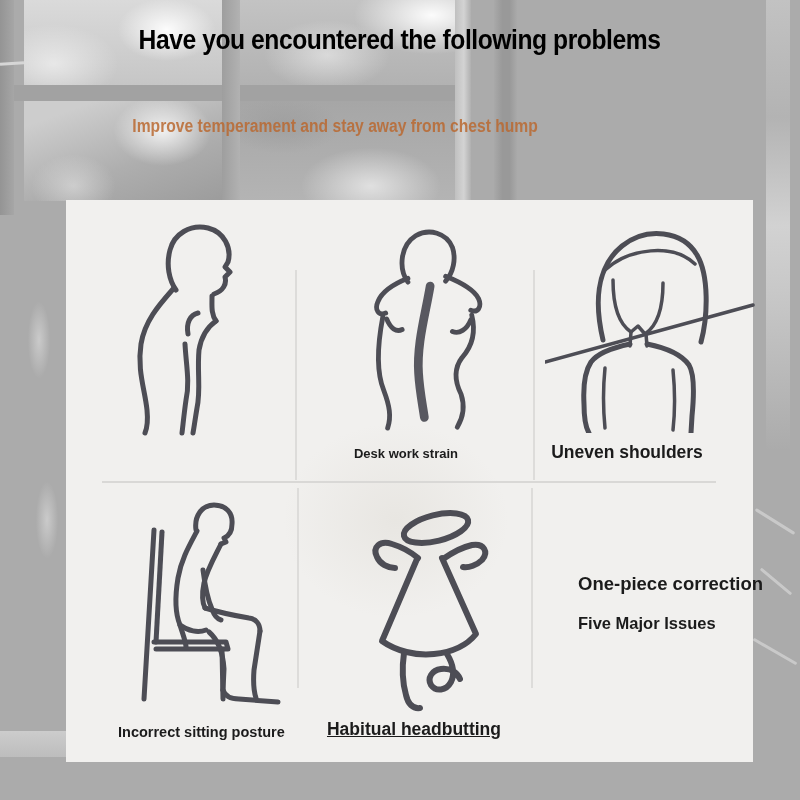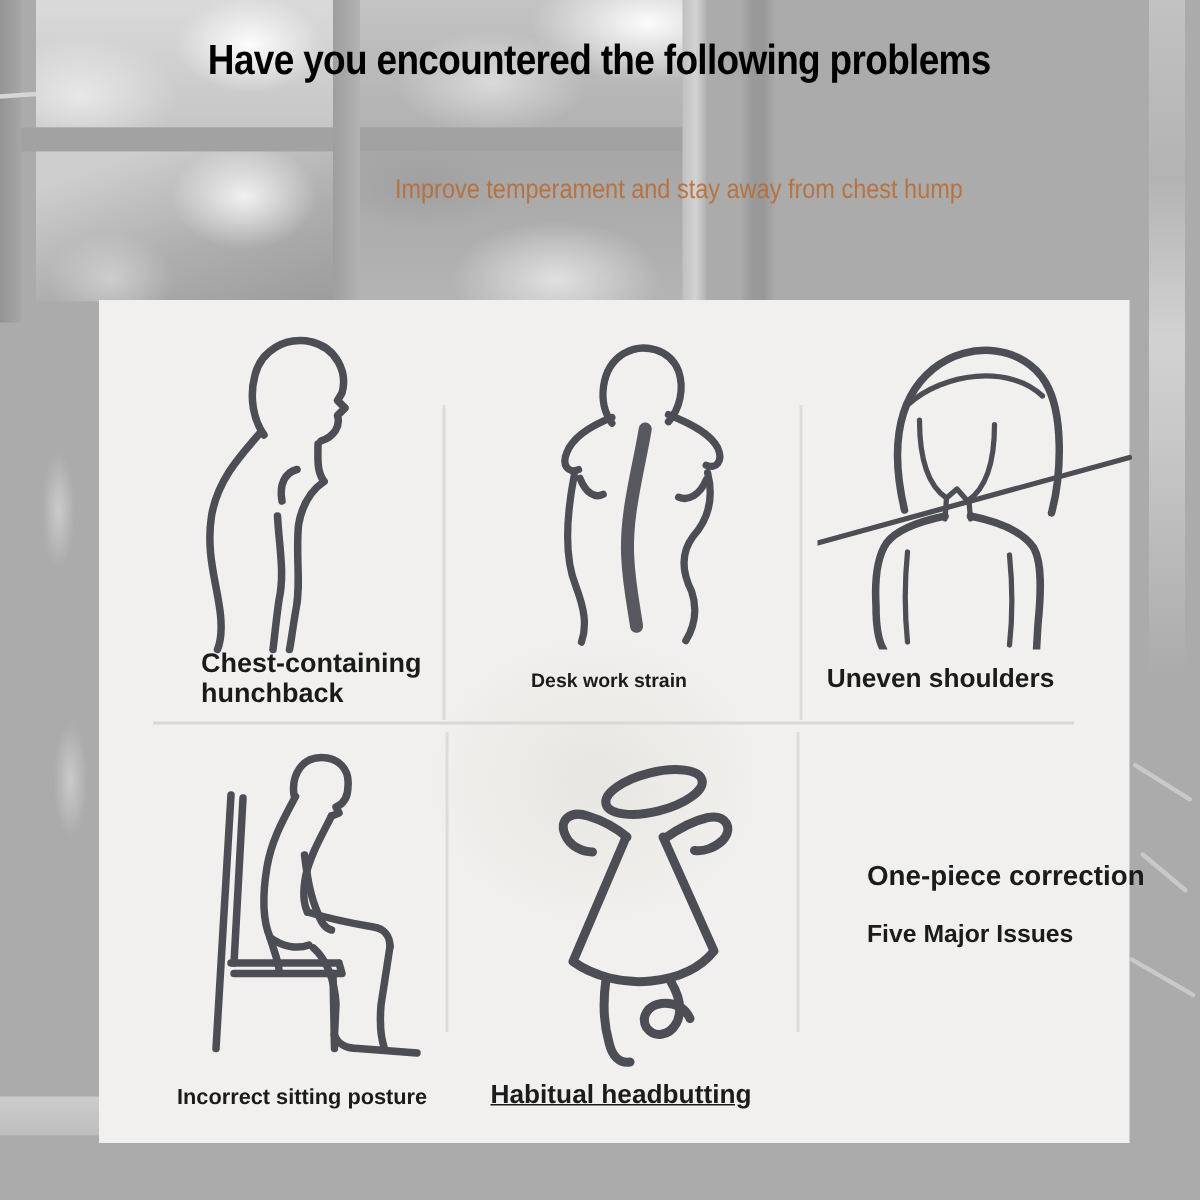--- a/index.html
+++ b/index.html
@@ -43,22 +43,22 @@
   .scribble{width:34px;height:100px;background:radial-gradient(16px 55px at 50% 50%, rgba(228,228,228,.55), rgba(228,228,228,0) 70%);}
   .s1{left:22px;top:290px;} .s2{left:30px;top:470px;}
   .streak{height:3px;background:rgba(225,225,225,.55);border-radius:2px;}
   .k1{left:752px;top:520px;width:46px;transform:rotate(32deg);}
   .k2{left:756px;top:580px;width:40px;transform:rotate(40deg);}
   .k3{left:750px;top:650px;width:50px;transform:rotate(30deg);}
   
   .title{left:0;top:24px;width:800px;text-align:center;color:#000000;
     font-size:28px;font-weight:700;letter-spacing:-.5px;}
   .title > span{display:inline-block;transform:scaleX(.88);transform-origin:center;}
-  .subtitle{left:0;top:116px;width:670px;text-align:right;color:rgba(186,104,48,.85);
-    font-size:18px;font-weight:400;letter-spacing:0;}
+  .subtitle{left:0;top:116px;width:670px;text-align:center;color:rgba(186,104,48,.85);
+    font-size:18px;font-weight:700;letter-spacing:0;}
   .subtitle > span{display:inline-block;transform:scaleX(.87);transform-origin:center;}
   
   .card{left:66px;top:200px;width:687px;height:562px;background:#f1f0ee;
     background-image:radial-gradient(150px 130px at 48% 57%, rgba(200,194,182,.22), rgba(200,194,182,0) 75%);}
   .divider-h{left:36px;top:281px;width:614px;height:2px;background:#d9d8d6;}
   .divider-v{width:2px;background:#dddcda;}
   .dv-t1{left:229px;top:70px;height:210px;}
   .dv-t2{left:467px;top:70px;height:210px;}
   .dv-b1{left:231px;top:288px;height:200px;}
   .dv-b2{left:465px;top:288px;height:200px;}
@@ -164,21 +164,20 @@
 
   <svg class="fig" style="left:278px;top:302px" width="160" height="210" viewBox="0 0 160 210">
     <ellipse class="w6" cx="92" cy="26" rx="33" ry="13" transform="rotate(-14 92 26)"></ellipse>
     <path class="w6" d="M74,56 C68,51 58,45 48,42 C36,38 28,45 33,55 C36,62 44,66 51,66"></path>
     <path class="w6" d="M73,57 L38,139 C52,149 72,154 90,152 C110,150 124,142 132,132 L98,56"></path>
     <path class="w6" d="M99,57 C109,50 119,45 128,43 C140,41 145,50 138,58 C133,63 125,66 119,65"></path>
     <path class="w6" d="M60,151 C58,165 58,179 62,193 C64,202 69,207 76,206"></path>
     <path class="w6" d="M103,152 C109,162 111,172 107,180 C102,189 92,190 87,183 C83,176 88,168 97,167 C106,166 113,170 116,177"></path>
   </svg>
 
-  <div class="abs caption cap1">Chest-containing hunchback</div>
   <div class="abs caption cap2">Desk work strain</div>
   <div class="abs caption cap3">Uneven shoulders</div>
   <div class="abs caption cap4">Incorrect sitting posture</div>
   <div class="abs caption cap5">Habitual headbutting</div>
 
   <div class="abs caption foot1">One-piece correction</div>
   <div class="abs caption foot2">Five Major Issues</div>
 </div>
 
 </body></html>

